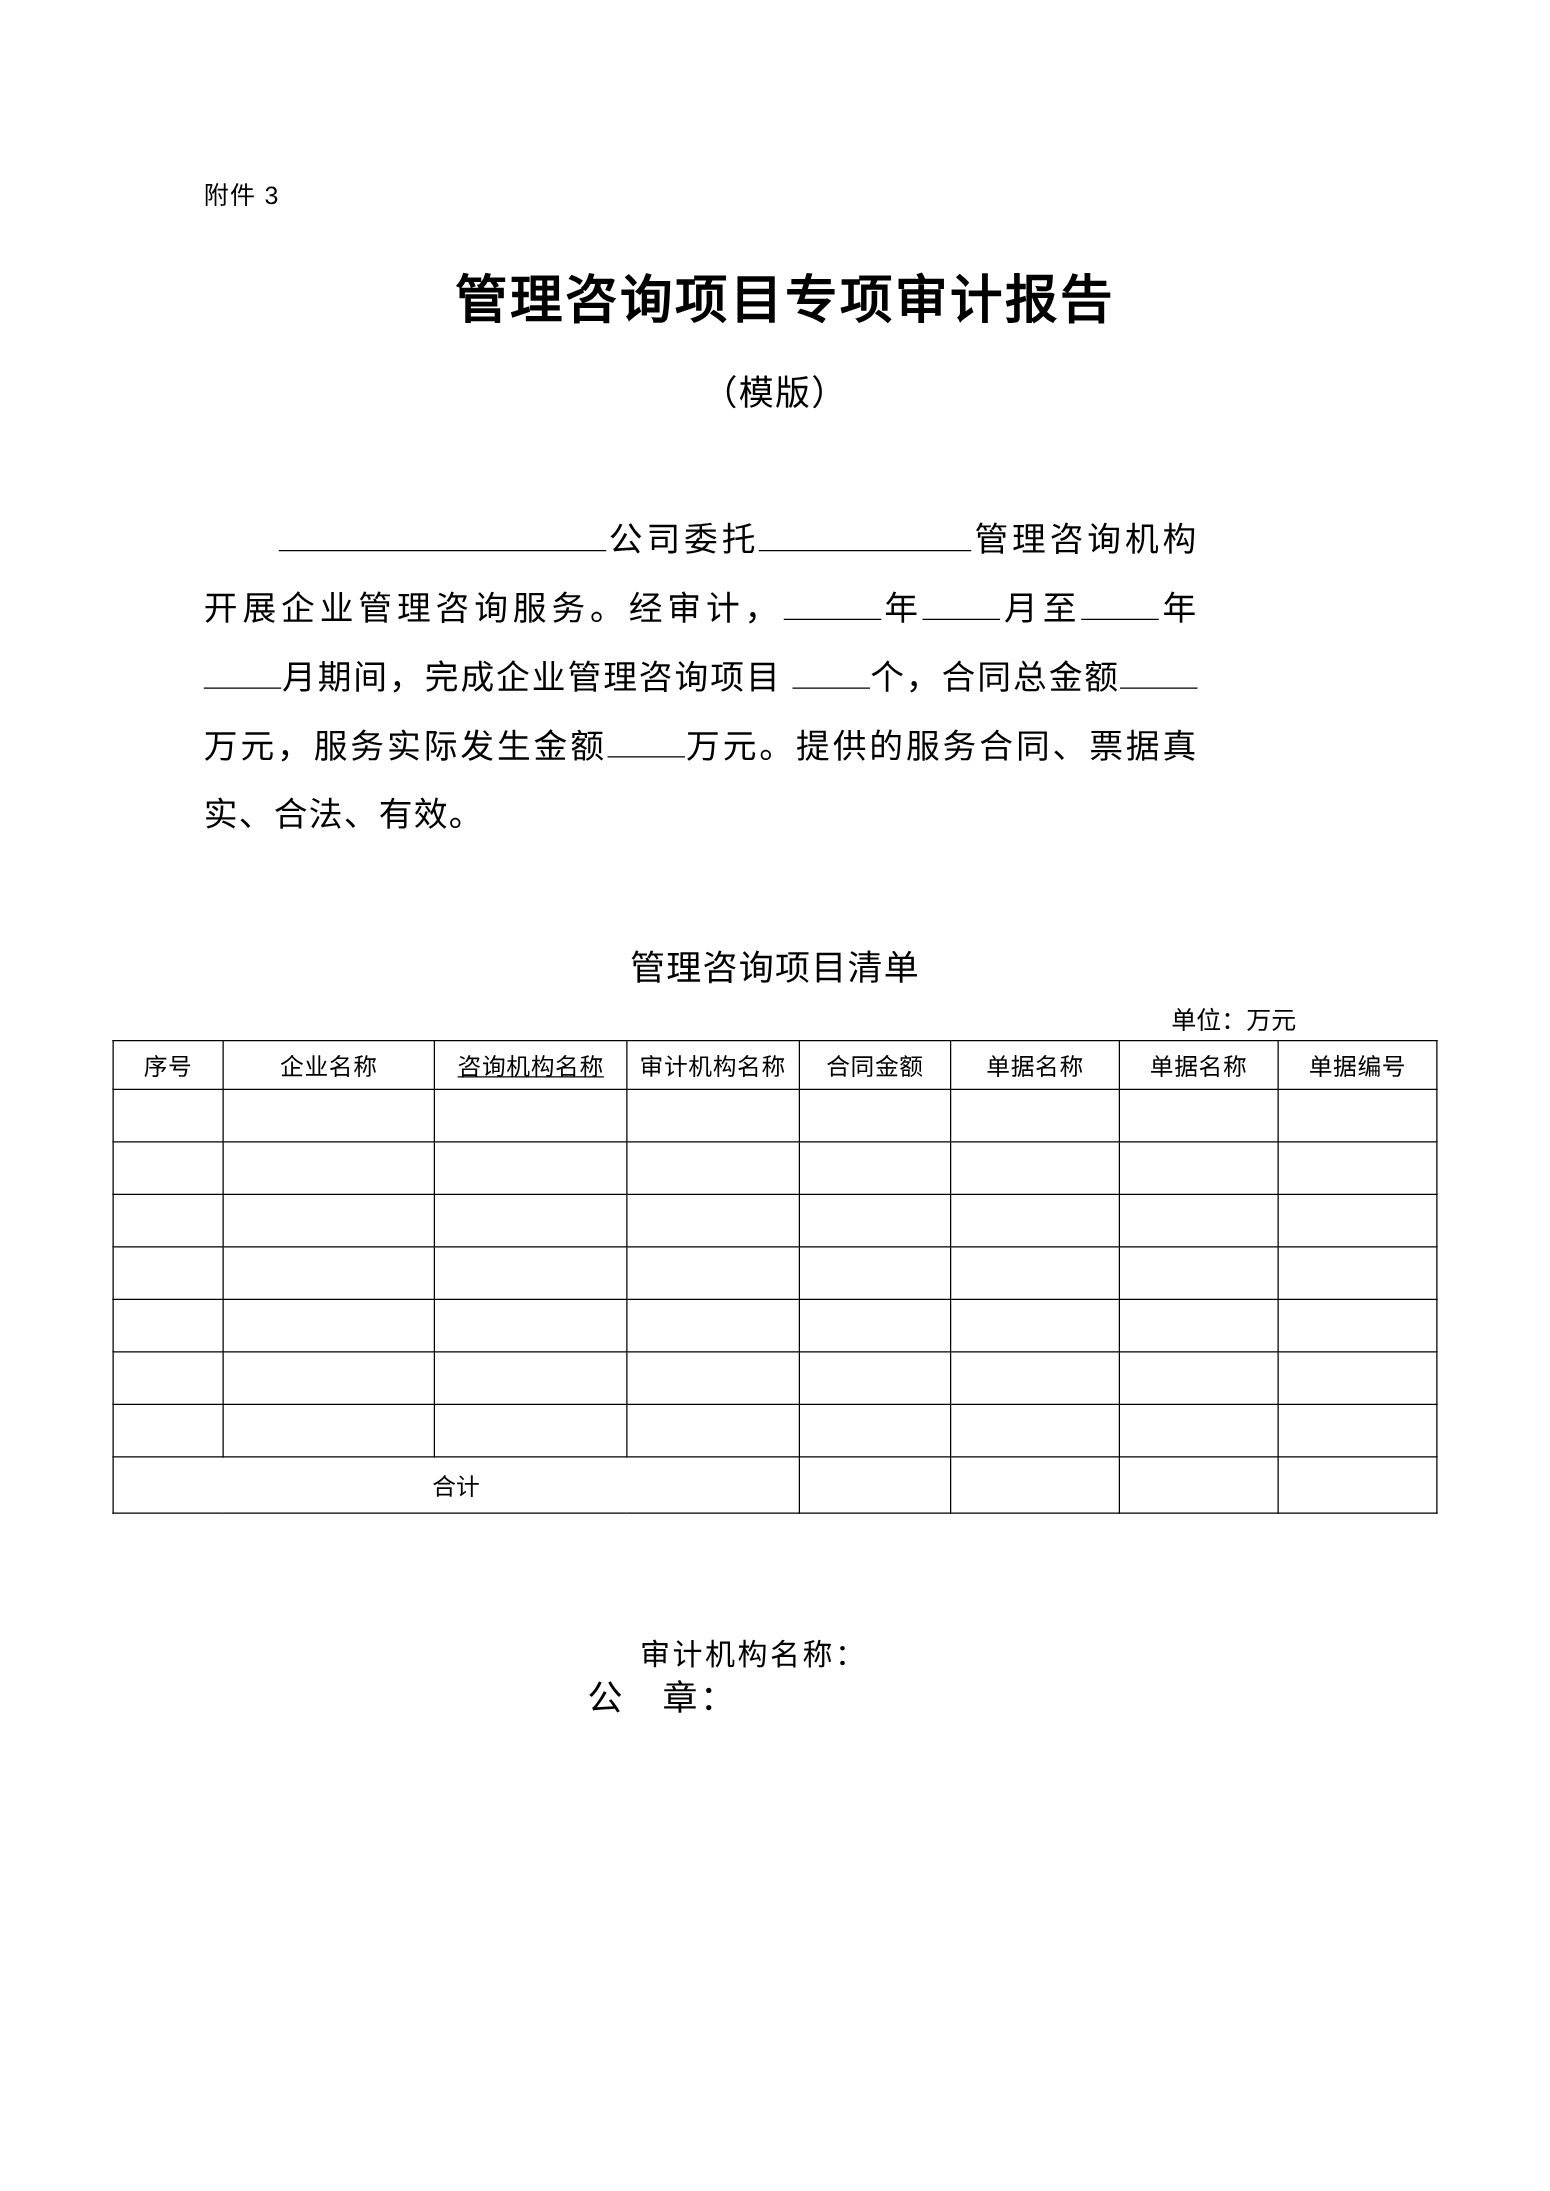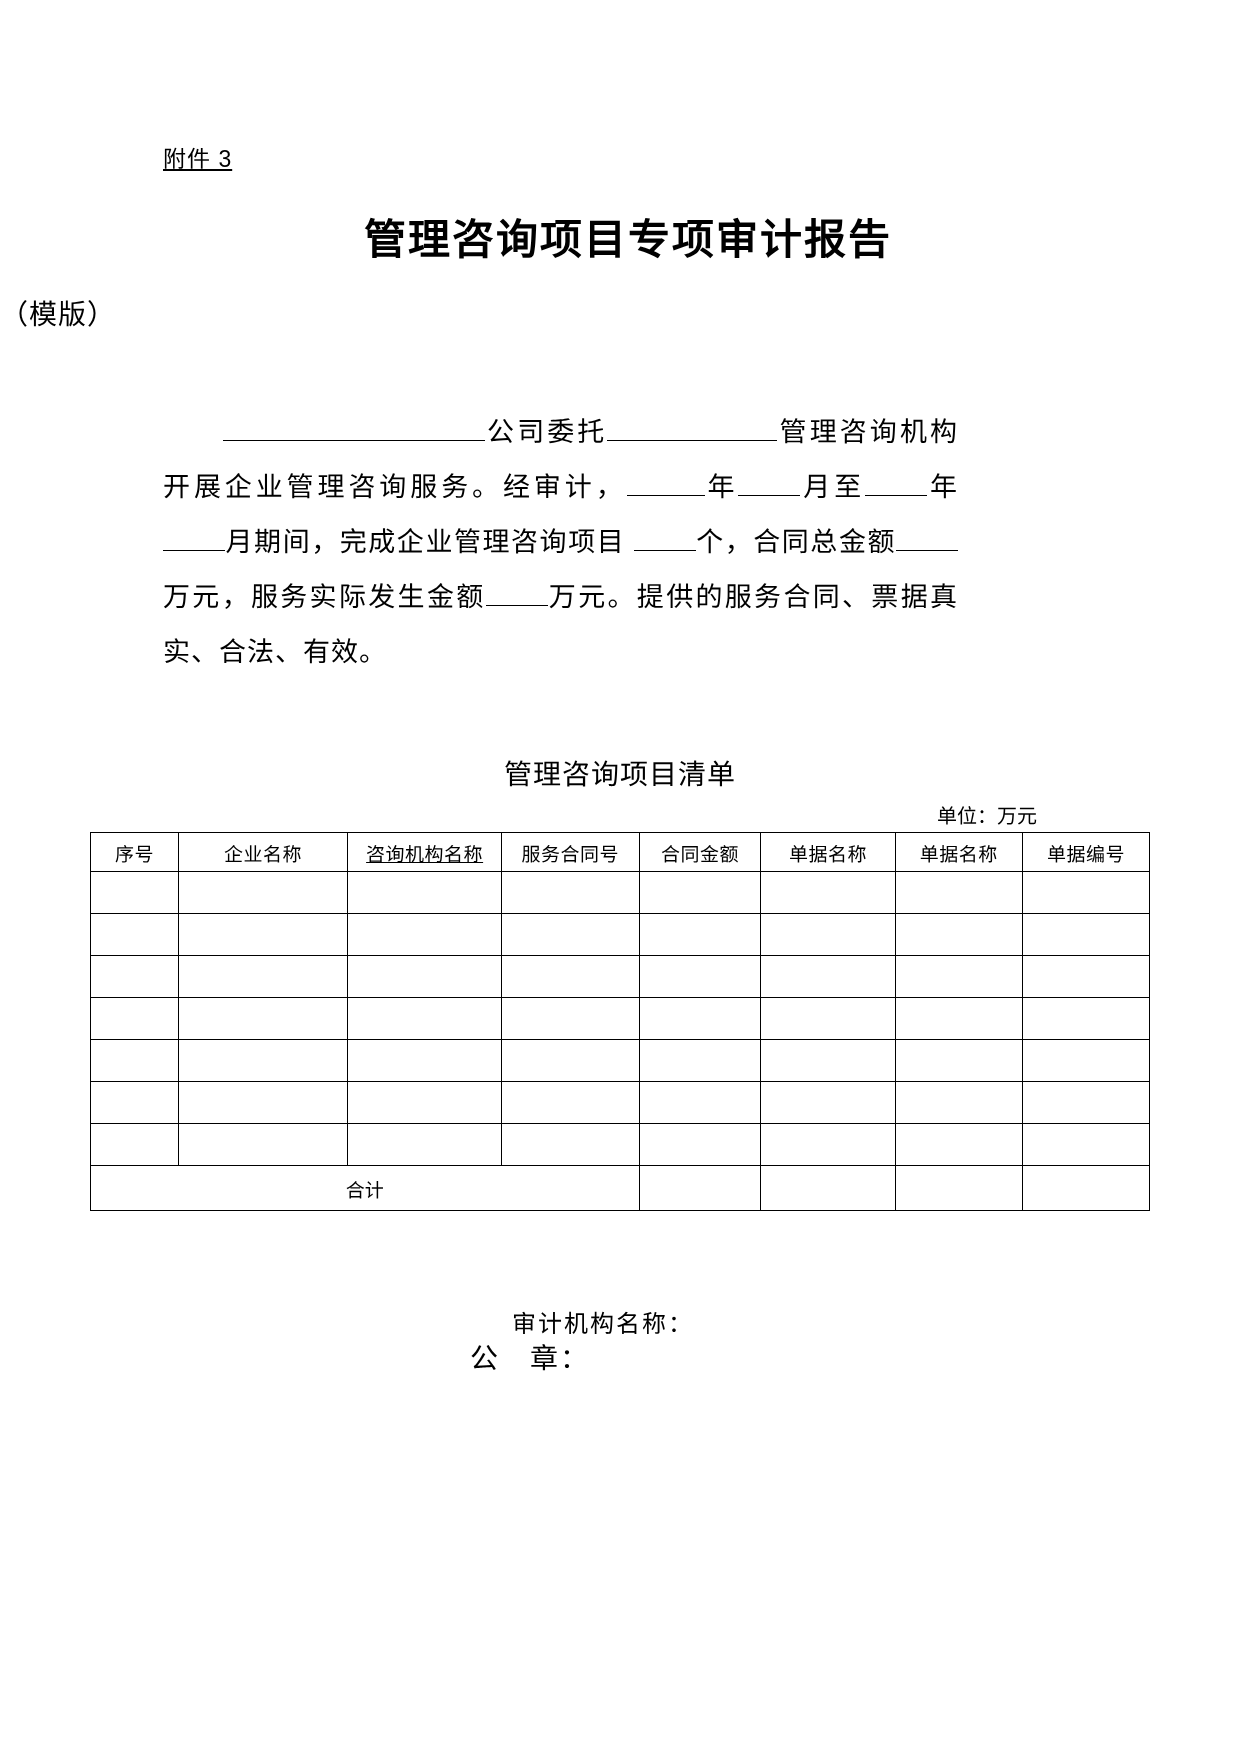--- a/index.html
+++ b/index.html
@@ -18,43 +18,42 @@
     position: relative;
     width: 1240px;
     height: 1753px;
     box-sizing: border-box;
     padding: 0;
   }
   .attachment-label {
     position: absolute;
     left: 163px;
     top: 140px;
-    font-size: 23px;
+    font-size: 20px;
     letter-spacing: 1px;
     font-family: "Liberation Sans", sans-serif;
-    text-decoration: underline;
   }
   .doc-title {
     position: absolute;
     left: 0;
     right: 0;
     top: 205px;
     text-align: center;
     font-size: 42px;
     font-weight: bold;
     letter-spacing: 2px;
     font-family: "Liberation Sans", sans-serif;
     padding-left: 16px;
   }
   .doc-subtitle {
     position: absolute;
     left: 0;
     right: 0;
     top: 292px;
-    text-align: left;
+    text-align: center;
     font-size: 28px;
     font-family: "Liberation Serif", serif;
     letter-spacing: 1px;
   }
   .body-text {
     position: absolute;
     left: 163px;
     top: 405px;
     width: 795px;
     font-size: 27px;
@@ -150,21 +149,21 @@
   <div class="list-title">管理咨询项目清单</div>
 
   <div class="unit-note">单位：万元</div>
 
   <table class="project-table">
     <thead>
       <tr>
         <th class="col-seq">序号</th>
         <th class="col-ent">企业名称</th>
         <th class="col-org">咨询机构名称</th>
-        <th class="col-cno">服务合同号</th>
+        <th class="col-cno">审计机构名称</th>
         <th class="col-amt">合同金额</th>
         <th class="col-act">单据名称</th>
         <th class="col-docn">单据名称</th>
         <th class="col-docno">单据编号</th>
       </tr>
     </thead>
     <tbody>
       <tr class="data-row">
         <td></td>
         <td></td>

